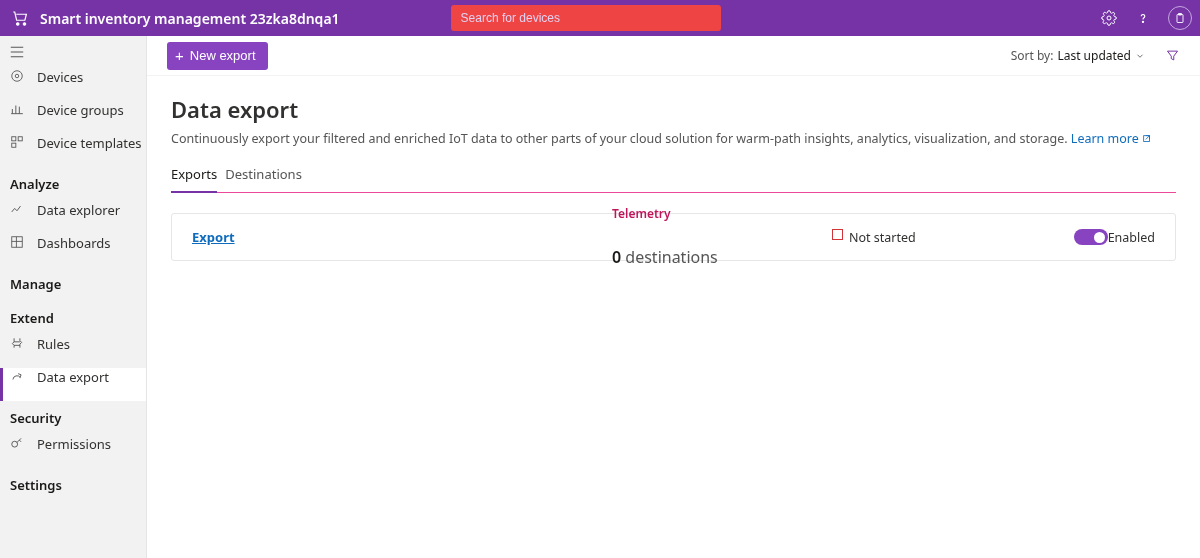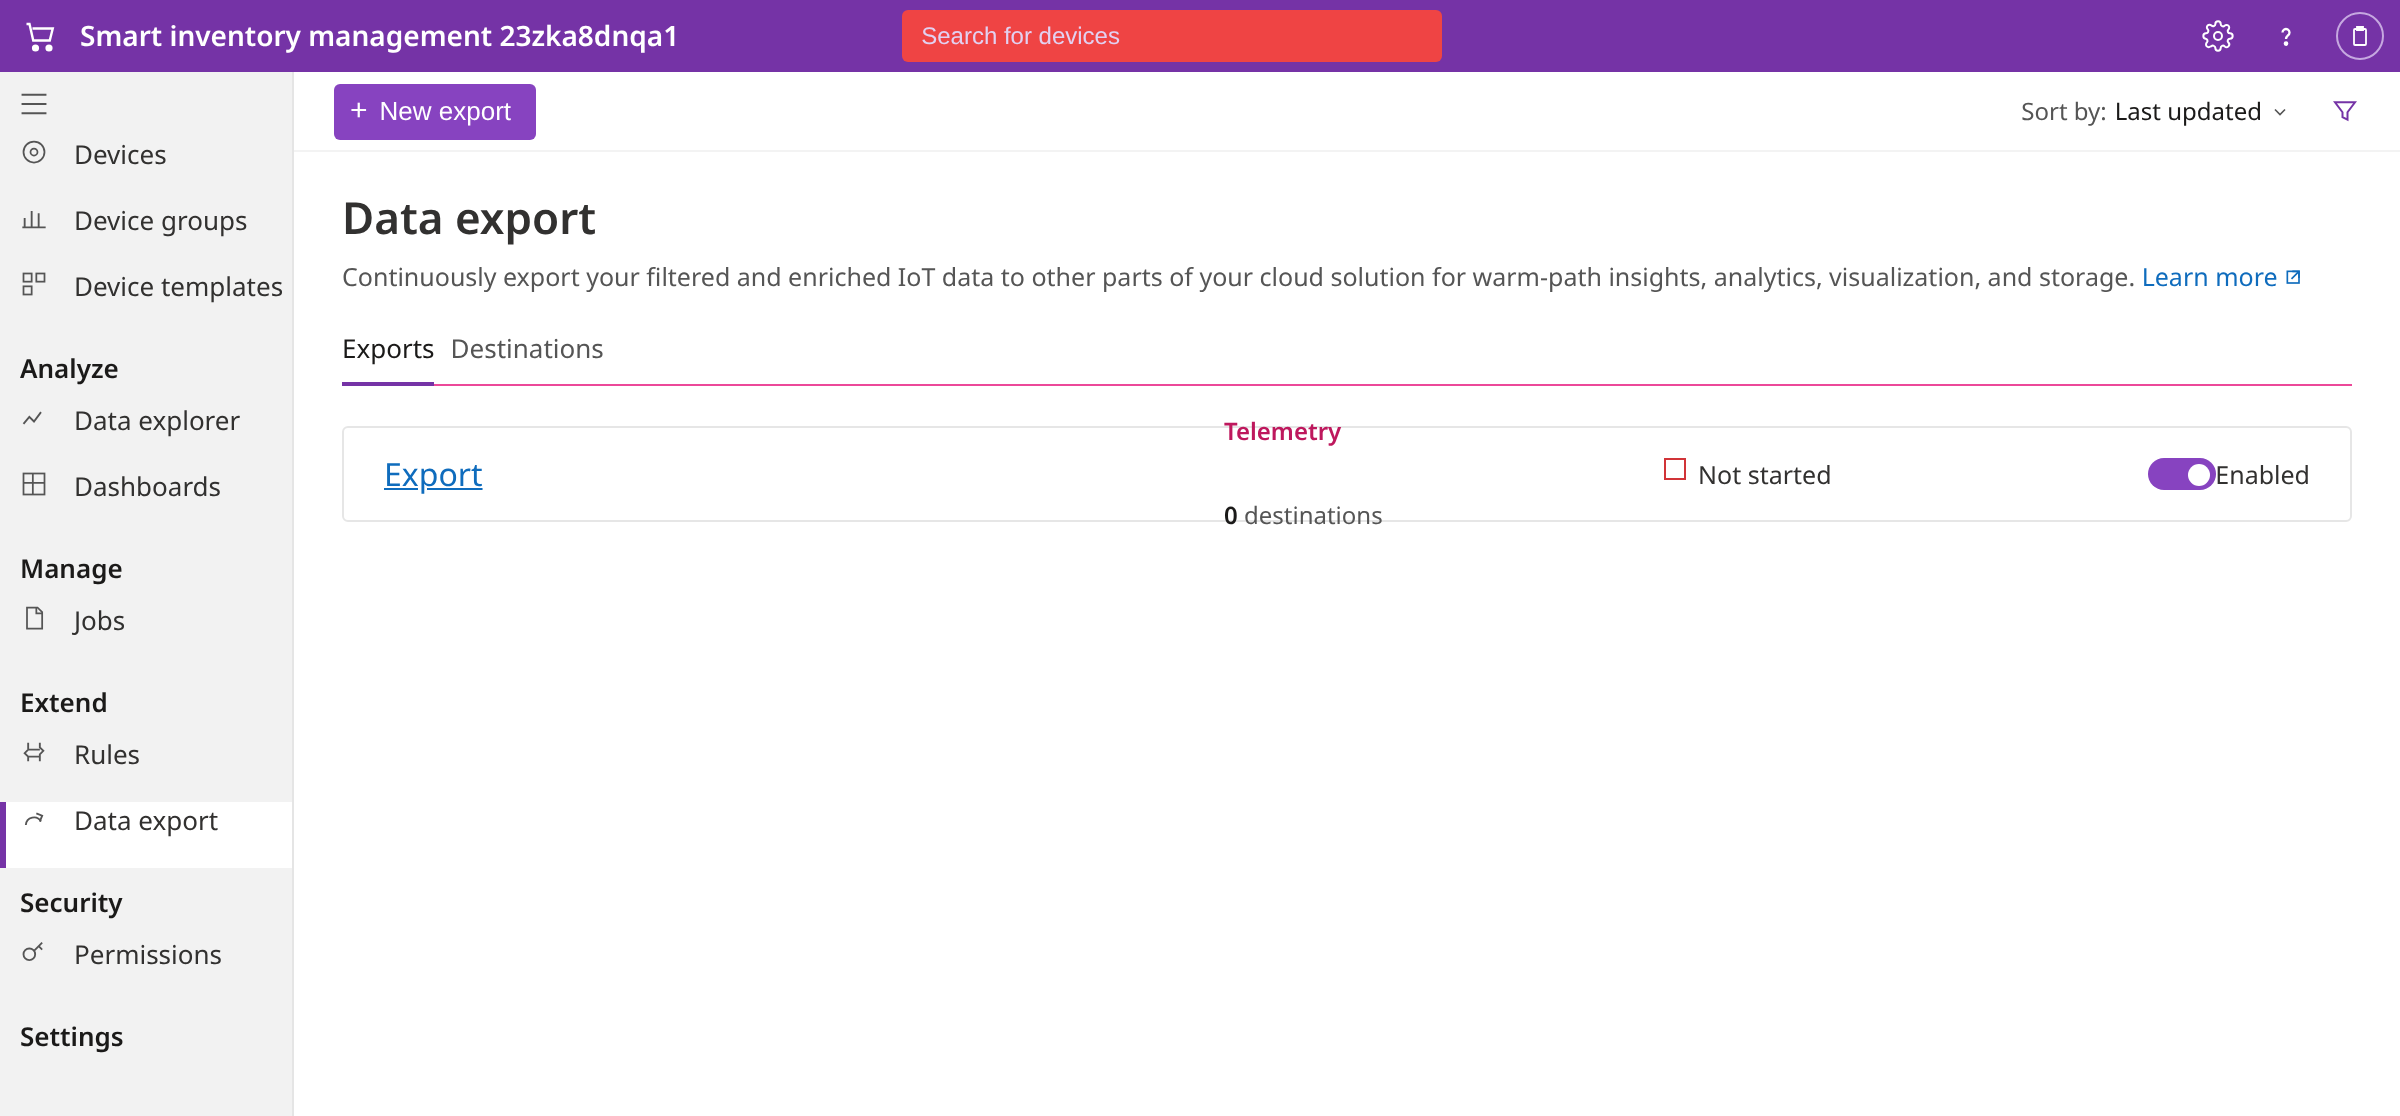--- a/index.html
+++ b/index.html
@@ -37,24 +37,24 @@
   .page-title { font-size: 22px; font-weight: 600; margin-bottom: 6px; }
   .page-desc { font-size: 12.5px; color: #555; margin-bottom: 18px; }
   .page-desc a { color: #0f6cbd; text-decoration: none; }
   .lm-icon { display: inline-block; margin-left: 3px; vertical-align: -1px; }
 
   .tabs { display: flex; gap: 8px; border-bottom: 1px solid #ec4899; margin-bottom: 20px; }
   .tab { font-size: 13px; color: #555; padding-bottom: 8px; cursor: pointer; }
   .tab.active { color: #1b1a19; border-bottom: 2px solid #7533a6; margin-bottom: -1px; }
 
   .export-card { border: 1px solid #e6e6e6; border-radius: 3px; height: 48px; display: flex; align-items: center; padding: 0 20px; }
-  .export-card .name { width: 420px; color: #0f6cbd; font-size: 16px; }
+  .export-card .name { width: 420px; color: #0f6cbd; font-size: 13px; font-weight: bold; }
   .export-card .telemetry { width: 220px; }
   .export-card .telemetry .ttl { font-size: 12px; font-weight: 600; color: #be185d; line-height: 1.3; }
-  .export-card .telemetry .sub { font-size: 12px; color: #555; margin-top: 25px; }
+  .export-card .telemetry .sub { font-size: 16px; color: #555; margin-top: 25px; }
   .export-card .telemetry .sub b { font-weight: 600; color: #1b1a19; }
   .export-card .status { width: 220px; display: flex; gap: 6px; font-size: 12.5px; color: #323130; }
   .export-card .status .status-box { width: 11px; height: 11px; border: 1px solid #d13438; display: inline-block; }
   .export-card .toggle-wrap { margin-left: auto; display: flex; align-items: center; font-size: 12.5px; }
   .toggle { width: 34px; height: 16px; border-radius: 10px; background: #8743c0; position: relative; }
   .toggle::after { content: ""; width: 11px; height: 11px; border-radius: 50%; background: #fff; position: absolute; top: 2.5px; right: 3px; }
 
   svg { display: block; }
   .chevron-down { display:inline-block; }
 </style>
@@ -147,29 +147,20 @@
       <span class="nicn">
           <svg width="14" height="14" viewBox="0 0 24 24" fill="none" stroke="#555" stroke-width="1.5">
             <rect x="3" y="3" width="18" height="18"></rect>
             <path d="M3 11h18M11 3v18"></path>
           </svg>
         </span>
       <span>Dashboards</span>
     </div>
 
     <div class="section-label">Manage</div>
-    <div class="nav-item">
-      <span class="nicn">
-          <svg width="14" height="14" viewBox="0 0 24 24" fill="none" stroke="#555" stroke-width="1.5">
-            <path d="M6 3h9l4 4v14H6z"></path>
-            <path d="M14 3v5h5"></path>
-          </svg>
-        </span>
-      <span>Jobs</span>
-    </div>
 
     <div class="section-label">Extend</div>
     <div class="nav-item">
       <span class="nicn">
           <svg width="14" height="14" viewBox="0 0 24 24" fill="none" stroke="#555" stroke-width="1.6">
             <path d="M7 4v6l-3 3 3 3v4M17 4v4l3 3-3 3v6M7 10h10M7 16h10"></path>
           </svg>
         </span>
       <span>Rules</span>
     </div>

